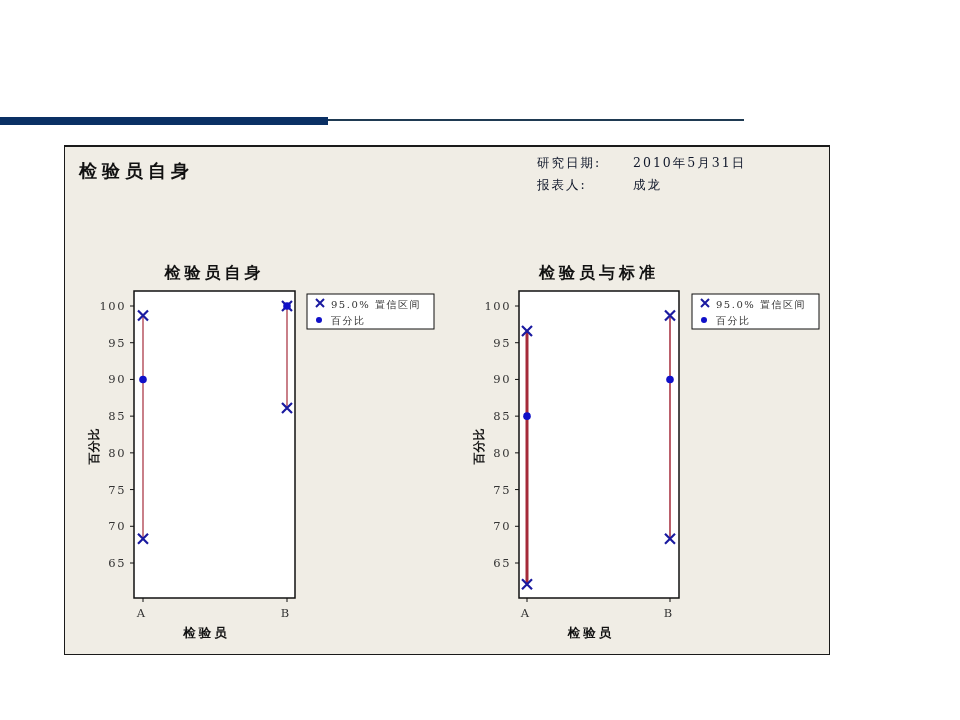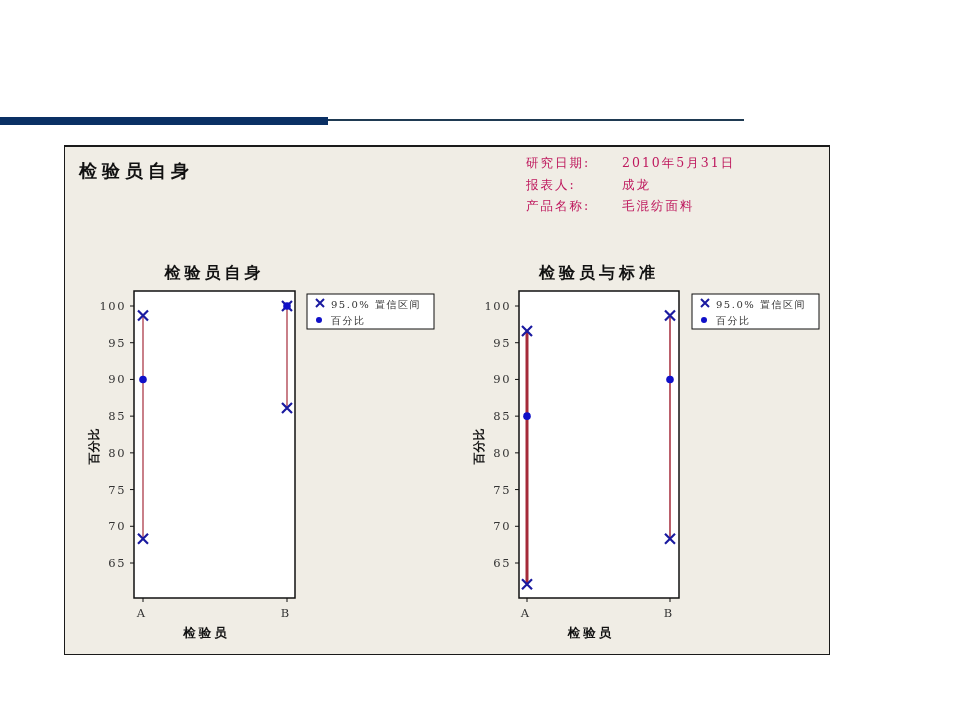--- a/index.html
+++ b/index.html
@@ -4,45 +4,41 @@
   <style>
     html, body { margin: 0; padding: 0; background: #ffffff; }
     body { width: 960px; height: 720px; position: relative; overflow: hidden;
            font-family: "DejaVu Serif", "Liberation Serif", serif; }
     .bar-thick { position: absolute; left: 0; top: 117px; width: 328px; height: 8px; background: #0a3064; }
     .bar-thin { position: absolute; left: 328px; top: 119px; width: 416px; height: 2px; background: #1f3a52; }
     .panel { position: absolute; left: 64px; top: 145px; width: 766px; height: 510px;
              background: #f0ede5; border: 1px solid #1a1a1a; border-top-width: 2px; box-sizing: border-box; }
     .panel-title { position: absolute; left: 14px; top: 12px; font-size: 18px; font-weight: bold;
                    letter-spacing: 5px; color: #111; font-family: "DejaVu Sans", sans-serif; }
-    .meta { position: absolute; left: 461px; top: 8px; font-size: 12.5px; color: #be185d; letter-spacing: 2px; }
+    .meta { position: absolute; left: 472px; top: 8px; font-size: 12.5px; color: #0f172a; letter-spacing: 2px; }
     .meta-row { height: 21.5px; display: flex; }
     .meta-label { width: 96px; }
     svg { position: absolute; left: 0; top: 0; }
   </style>
 </head>
 <body>
 
 <div class="bar-thick"></div>
 <div class="bar-thin"></div>
 
 <div class="panel">
   <div class="panel-title">检验员自身</div>
   <div class="meta">
     <div class="meta-row">
       <span class="meta-label">研究日期:</span>
       <span>2010年5月31日</span>
     </div>
     <div class="meta-row">
       <span class="meta-label">报表人:</span>
       <span>成龙</span>
-    </div>
-    <div class="meta-row">
-      <span class="meta-label">产品名称:</span>
-      <span>毛混纺面料</span>
     </div>
   </div>
 </div>
 
 <svg id="charts" width="960" height="720">
     <text x="214.5" y="278" text-anchor="middle" font-size="16" font-weight="bold" letter-spacing="4" fill="#111" font-family="&quot;DejaVu Sans&quot;, sans-serif">检验员自身</text>
     <rect x="134" y="291" width="161" height="307" fill="#ffffff" stroke="#111" stroke-width="1.5"></rect>
     <line x1="130" y1="563" x2="134" y2="563" stroke="#111" stroke-width="1"></line>
     <text x="126" y="567" text-anchor="end" font-size="11.5" fill="#333" letter-spacing="1.5" font-family="&quot;DejaVu Serif&quot;, serif">65</text>
     <line x1="130" y1="526.2857142857142" x2="134" y2="526.2857142857142" stroke="#111" stroke-width="1"></line>

